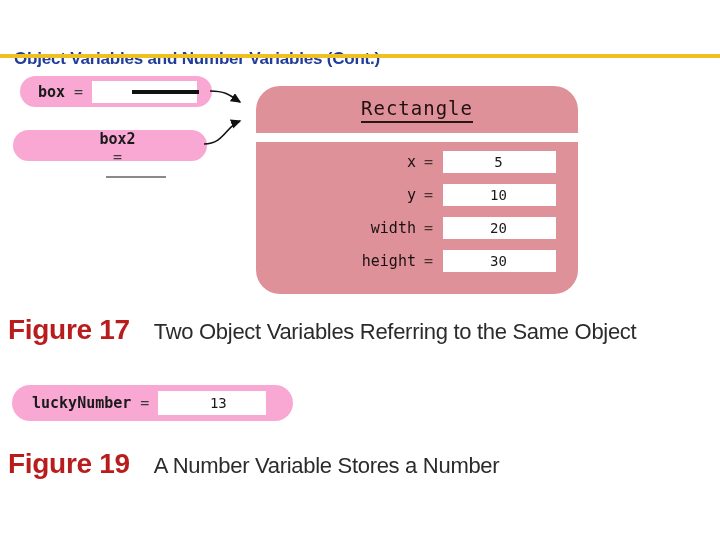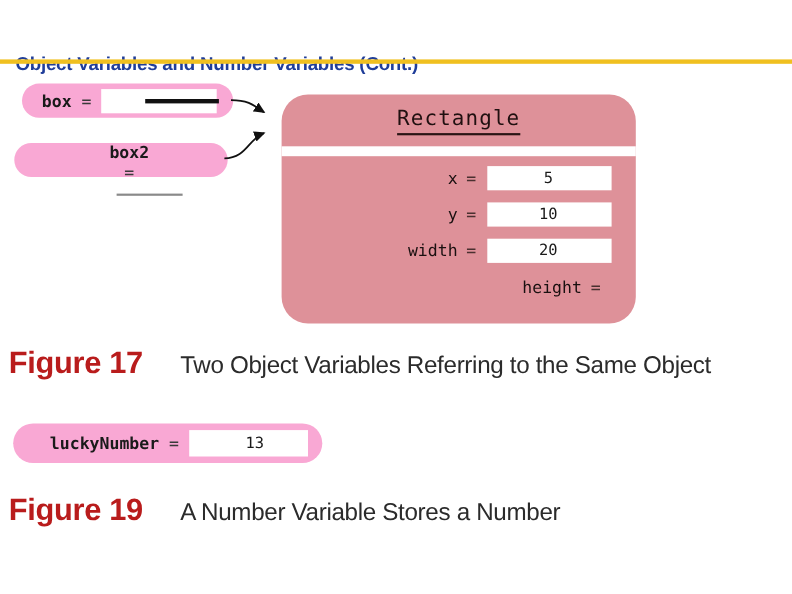--- a/index.html
+++ b/index.html
@@ -208,41 +208,40 @@
     font-family: "Liberation Sans", sans-serif;
     font-size: 28px;
     font-weight: bold;
     color: #b91c1c;
     letter-spacing: -0.3px;
   }
   .fig-text {
     font-family: "Liberation Sans", sans-serif;
     font-size: 22px;
     color: #2b2b2b;
-    margin-left: 34px;
+    margin-left: 24px;
     letter-spacing: -0.3px;
   }
   #caption-17 { left: 8px; top: 314px; }
   #caption-18 { left: 8px; top: 448px; }
 
   
   #figure18-diagram {
     position: absolute;
     left: 0px;
     top: 380px;
     width: 720px;
     height: 48px;
   }
   #pill-luckynumber {
     left: 12px;
     top: 5px;
     width: 281px;
     height: 36px;
     padding-left: 20px;
-    justify-content: center;
   }
   #pill-luckynumber .var-name { font-size: 15px; }
   #pill-luckynumber .var-slot {
     width: 96px;
     height: 24px;
     display: flex;
     align-items: center;
     justify-content: center;
     font-family: "DejaVu Sans Mono", "Liberation Mono", monospace;
     font-size: 14px;
@@ -307,20 +306,21 @@
 
       <div class="rect-field-row">
         <span class="rect-field-label">width</span>
         <span class="rect-field-eq">=</span>
         <span class="rect-field-value">20</span>
       </div>
 
       <div class="rect-field-row">
         <span class="rect-field-label">height</span>
         <span class="rect-field-eq">=</span>
+        <span class="rect-field-value">30</span>
       </div>
 
     </div>
   </div>
 </div>
 
 <div class="figure-caption" id="caption-17">
   <span class="fig-label">Figure 17</span>
   <span class="fig-text">Two Object Variables Referring to the Same Object</span>
 </div>

